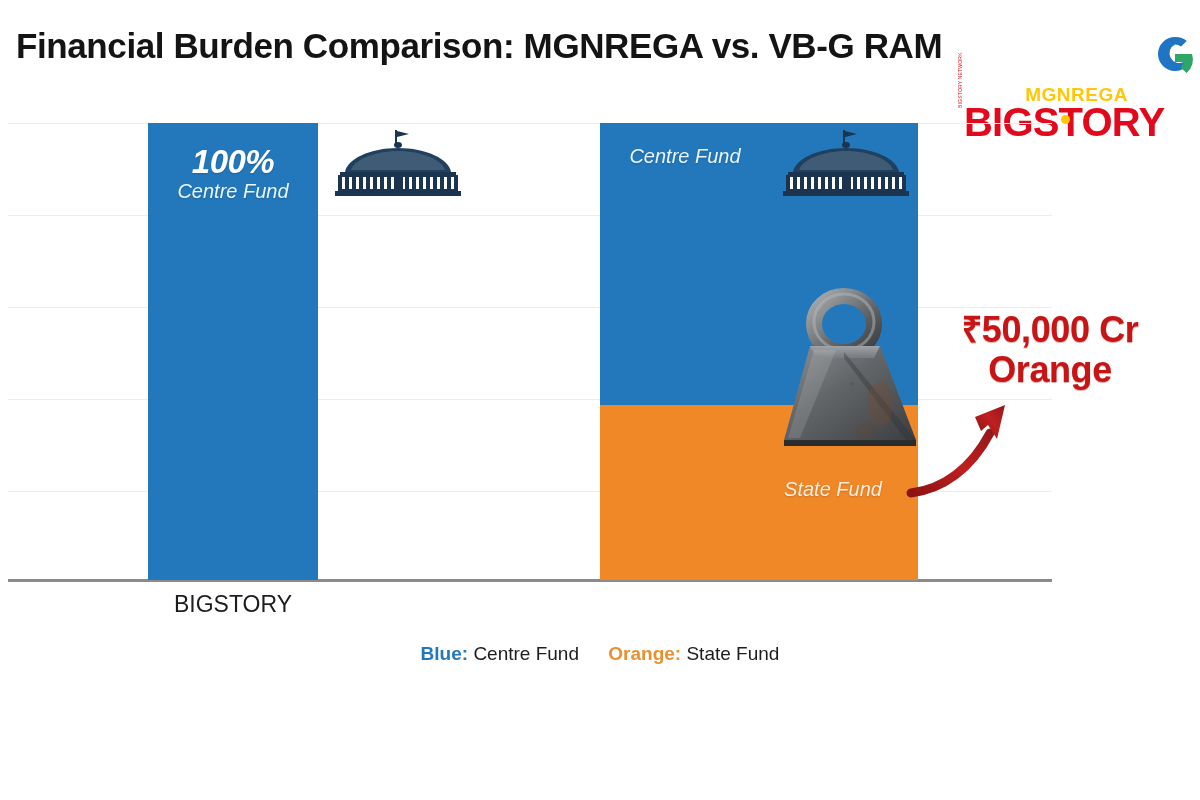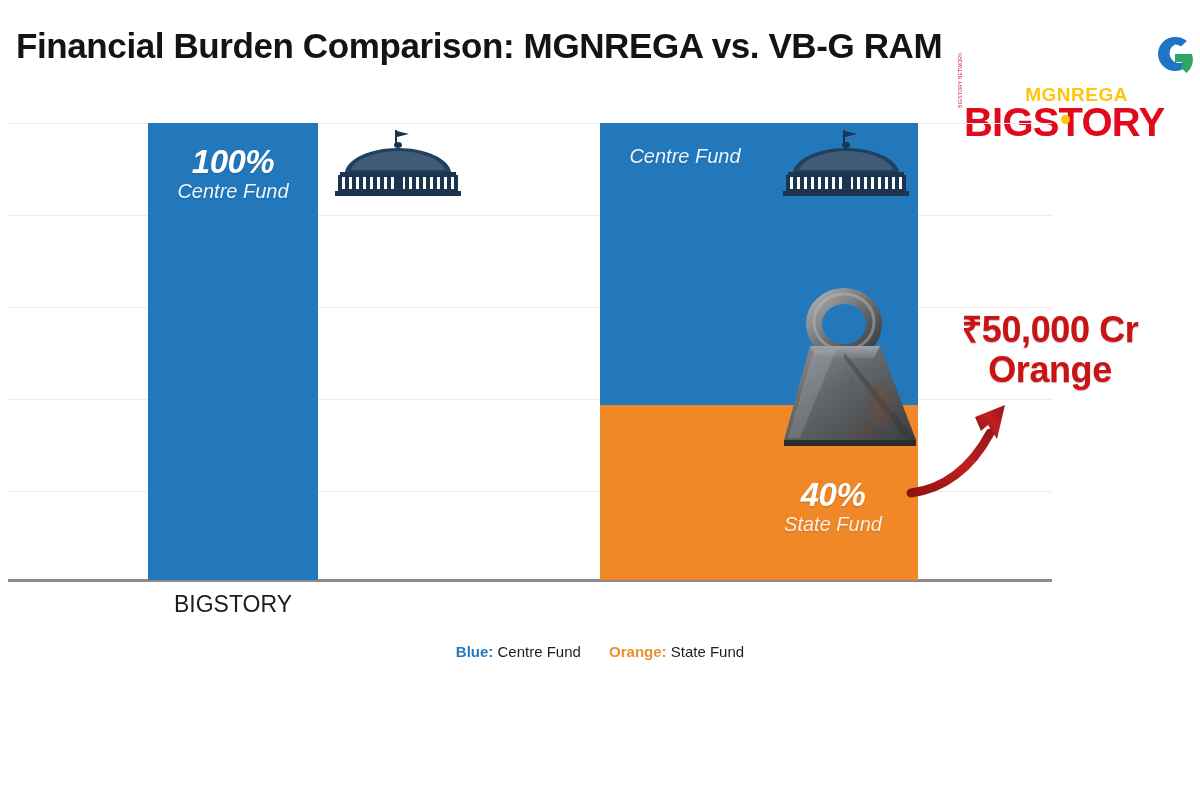--- a/index.html
+++ b/index.html
@@ -183,21 +183,21 @@
     font-size:23px;
     color:#1d1d1d;
   }
 
   
   #legend {
     position:absolute;
     left:0; top:643px;
     width:1200px;
     text-align:center;
-    font-size:15px;
+    font-size:19px;
     color:#1d1d1d;
     white-space:nowrap;
   }
   #legend .lg-item { display:inline-block; margin:0 12px; }
   #legend .lg-key-blue   { color:#2378BC; font-weight:bold; }
   #legend .lg-key-orange { color:#E8912F; font-weight:bold; }
   #legend .lg-val { color:#1d1d1d; }
 </style>
 </head>
 <body>
@@ -237,21 +237,20 @@
 <div class="seg-label" id="label-mgnrega-centre">
   <span class="seg-pct">100%</span>
   <span class="seg-name">Centre Fund</span>
 </div>
 
 <div class="seg-label" id="label-vbg-centre">
   <span class="seg-name">Centre Fund</span>
 </div>
 
 <div class="seg-label" id="label-vbg-state">
-  <span class="seg-pct">40%</span>
   <span class="seg-name state">State Fund</span>
 </div>
 
 <div class="parliament-icon" id="parliament-mgnrega">
   <svg viewBox="0 0 136 70" width="136" height="70" aria-hidden="true">
     <g fill="#1b3550">
       <rect x="65" y="2" width="2" height="13"></rect>
       <path d="M67 3 L79 6 L67 9 Z"></path>
       <ellipse cx="68" cy="17" rx="4" ry="3"></ellipse>
       <path d="M68 20 C40 20 17 31 15 44 L121 44 C119 31 96 20 68 20 Z" fill="#20405f"></path>

